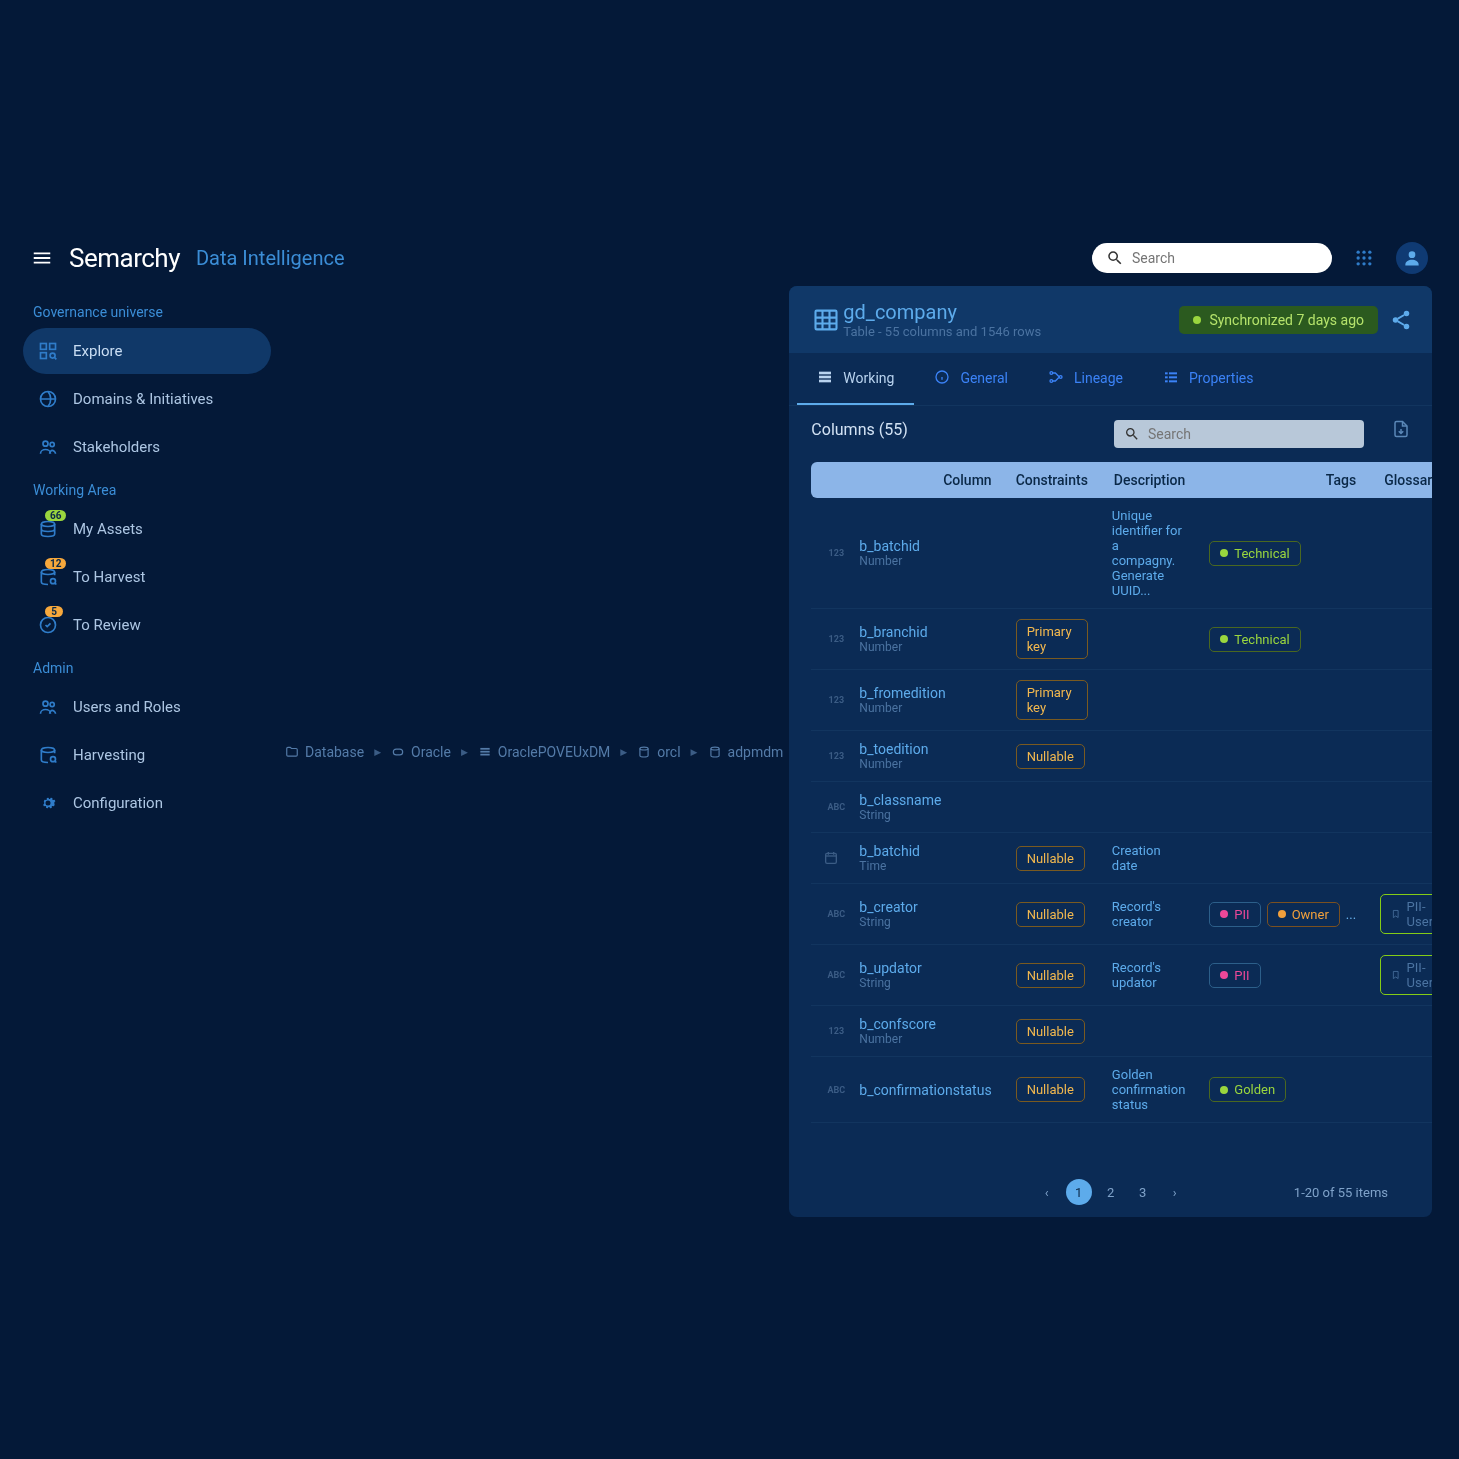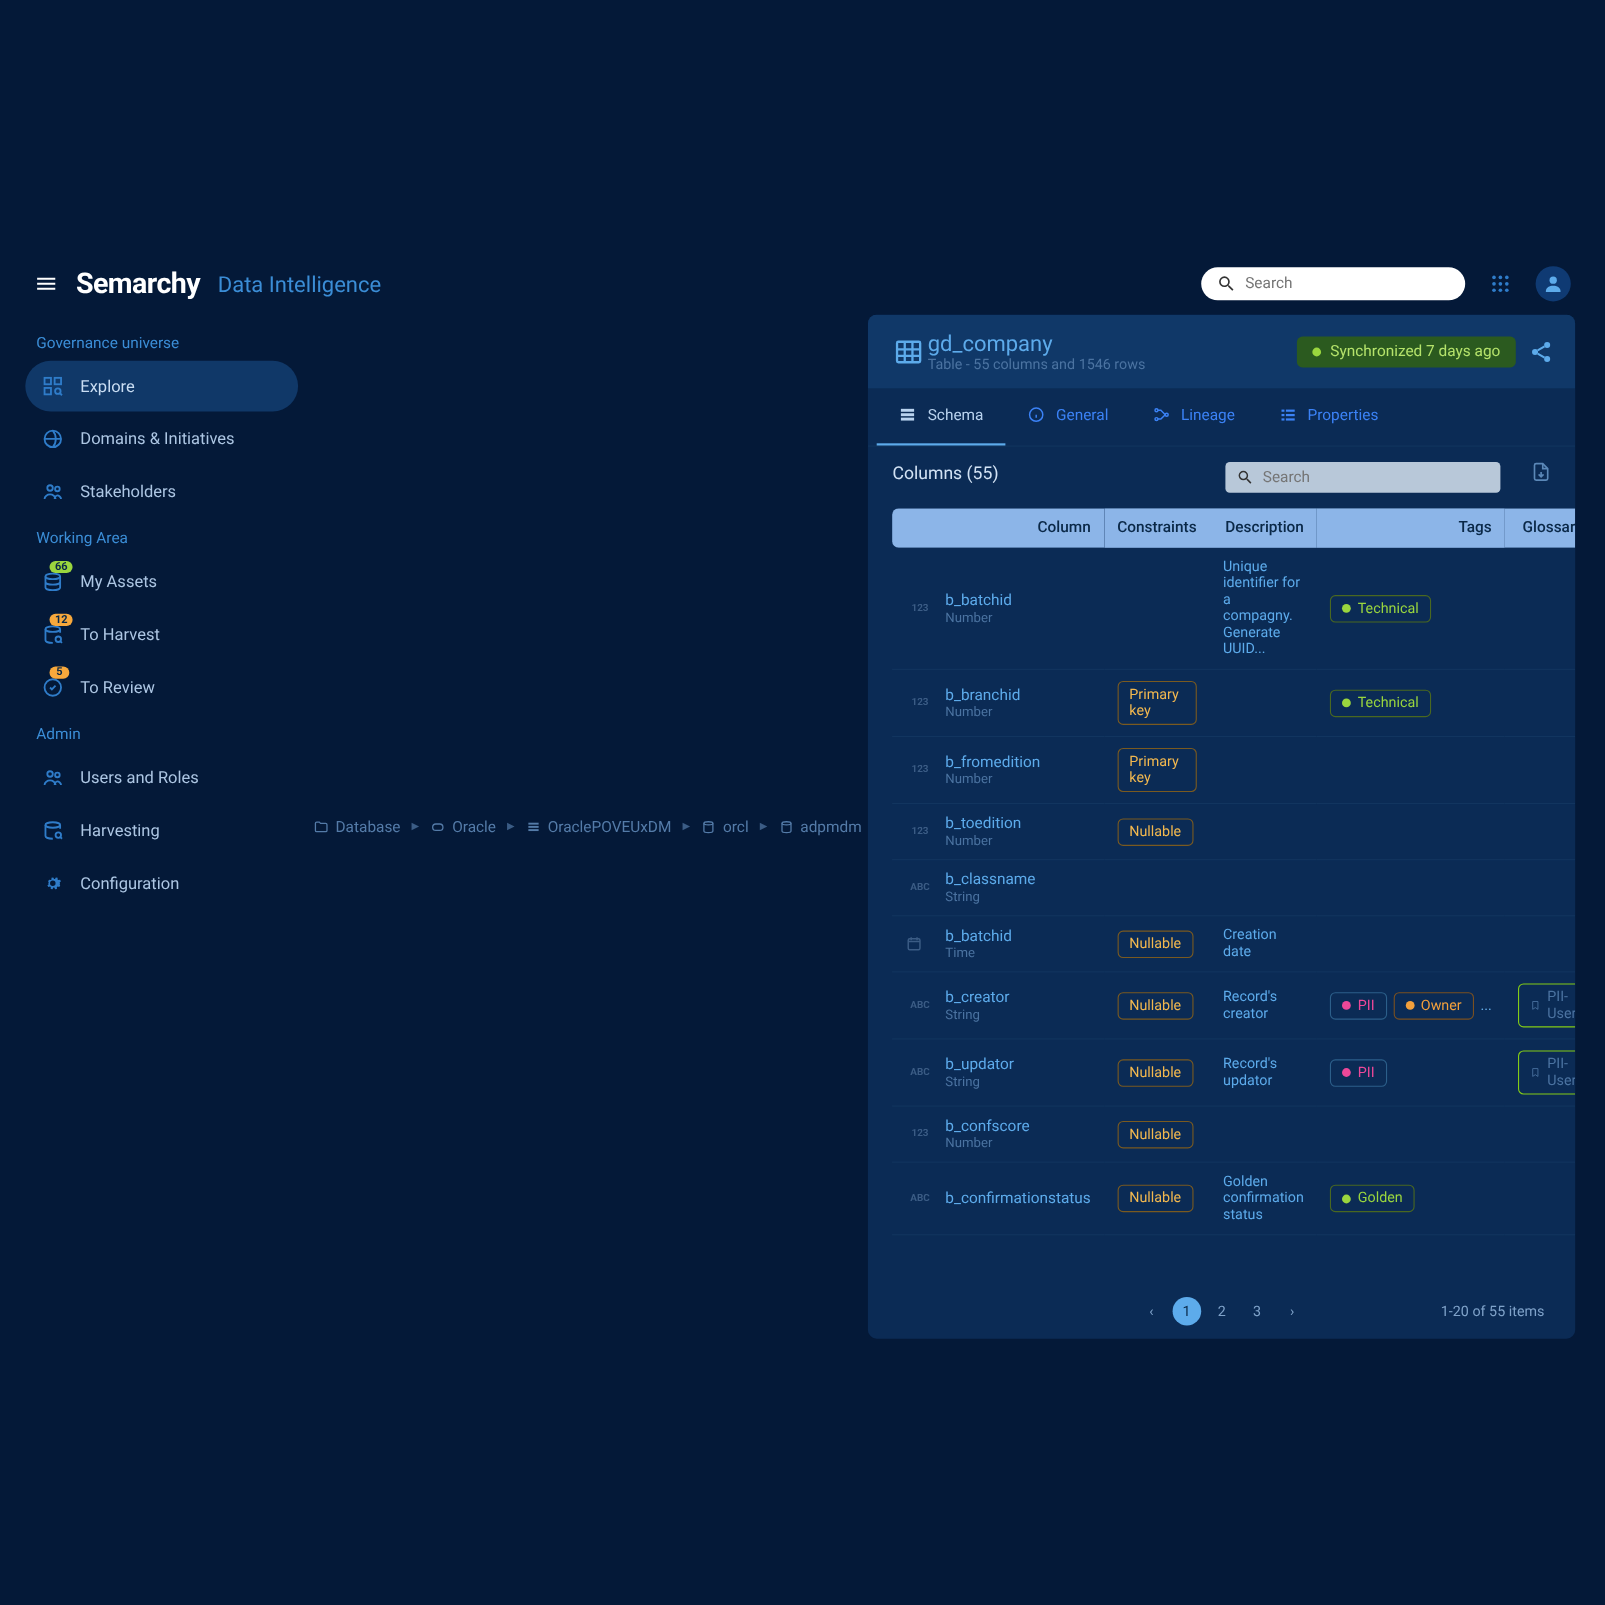--- a/index.html
+++ b/index.html
@@ -1,20 +1,20 @@
 <!DOCTYPE html>
 <html><head>
 <meta charset="utf-8">
 <style>
 *{margin:0;padding:0;box-sizing:border-box;font-family:-apple-system,BlinkMacSystemFont,"Segoe UI",Roboto,sans-serif}
 body{background:#041938;color:#8fa8c9;width:1459px;height:1459px;overflow:hidden}
 .app{position:absolute;top:230px;left:15px;right:15px;bottom:230px;display:flex;flex-direction:column}
 .topbar{display:flex;align-items:center;height:56px;padding:0 16px;gap:16px}
 .hamburger{color:#fff;cursor:pointer}
-.logo{font-size:26px;font-weight:700;color:#fff;letter-spacing:-0.5px}
+.logo{font-size:26px;font-weight:400;color:#fff;letter-spacing:-0.5px}
 .product{font-size:20px;color:#3b8dd6}
 .spacer{flex:1}
 .search-box{display:flex;align-items:center;background:#fff;border-radius:20px;padding:6px 14px;width:240px;gap:8px}
 .search-box input{border:none;outline:none;font-size:14px;flex:1;background:transparent}
 .apps-icon,.avatar-badge{width:32px;height:32px;display:flex;align-items:center;justify-content:center;border-radius:50%}
 .apps-icon{color:#2f7cc9}
 .avatar-badge{background:#0f3a73;color:#5dabeb}
 .body{display:flex;flex:1;overflow:hidden}
 .sidebar{width:264px;padding:8px;display:flex;flex-direction:column;gap:2px;overflow-y:auto}
 .sb-heading{font-size:14px;color:#3b8dd6;padding:10px 10px 6px}
@@ -62,21 +62,21 @@
 .chip.blue{color:#ec4899;border-color:#2c5f8a}
 .chip.orange{color:#f2a03c;border-color:#7a5020}
 .chip.dot::before{content:"";width:8px;height:8px;border-radius:50%;margin-right:6px;background:currentColor}
 .glos-chip{display:inline-flex;align-items:center;gap:6px;padding:4px 10px;border:1px solid #84cc16;border-radius:5px;color:#4b73a1;font-size:13px}
 .desc{color:#5dabeb}
 .tags-cell{display:flex;gap:6px;align-items:center}
 .more{color:#6ab3ee}
 .pager{display:flex;align-items:center;justify-content:center;padding:12px;gap:6px;position:relative}
 .pg-btn{width:26px;height:26px;display:flex;align-items:center;justify-content:center;border-radius:50%;font-size:13px;color:#7fa2c9;cursor:pointer}
 .pg-btn.active{background:#5dabeb;color:#0a2847}
-.pg-info{position:absolute;right:28px;color:#7fa2c9;font-size:13px}
+.pg-info{position:absolute;right:44px;color:#7fa2c9;font-size:13px}
 svg{display:block}
 </style>
 </head>
 <body>
 
 <div class="app">
 <div class="topbar">
   <span class="hamburger">
         <svg width="22" height="22" viewBox="0 0 24 24" fill="currentColor">
           <path d="M3 6h18v2H3zm0 5h18v2H3zm0 5h18v2H3z"></path>
@@ -290,21 +290,21 @@
     </div>
     <div class="tabs" id="tabs">
             <div class="tab active">
               <span class="ico">
                 <svg width="16" height="16" viewBox="0 0 24 24" fill="currentColor">
                   <rect x="3" y="4" width="18" height="4"></rect>
                   <rect x="3" y="10" width="18" height="4"></rect>
                   <rect x="3" y="16" width="18" height="4"></rect>
                 </svg>
               </span>
-              <span>Schema</span>
+              <span>Working</span>
             </div>
             <div class="tab">
               <span class="ico">
                 <svg width="16" height="16" viewBox="0 0 24 24" fill="none" stroke="currentColor" stroke-width="2">
                   <circle cx="12" cy="12" r="9"></circle>
                   <line x1="12" y1="8" x2="12" y2="8"></line>
                   <line x1="12" y1="12" x2="12" y2="16"></line>
                 </svg>
               </span>
               <span>General</span>

